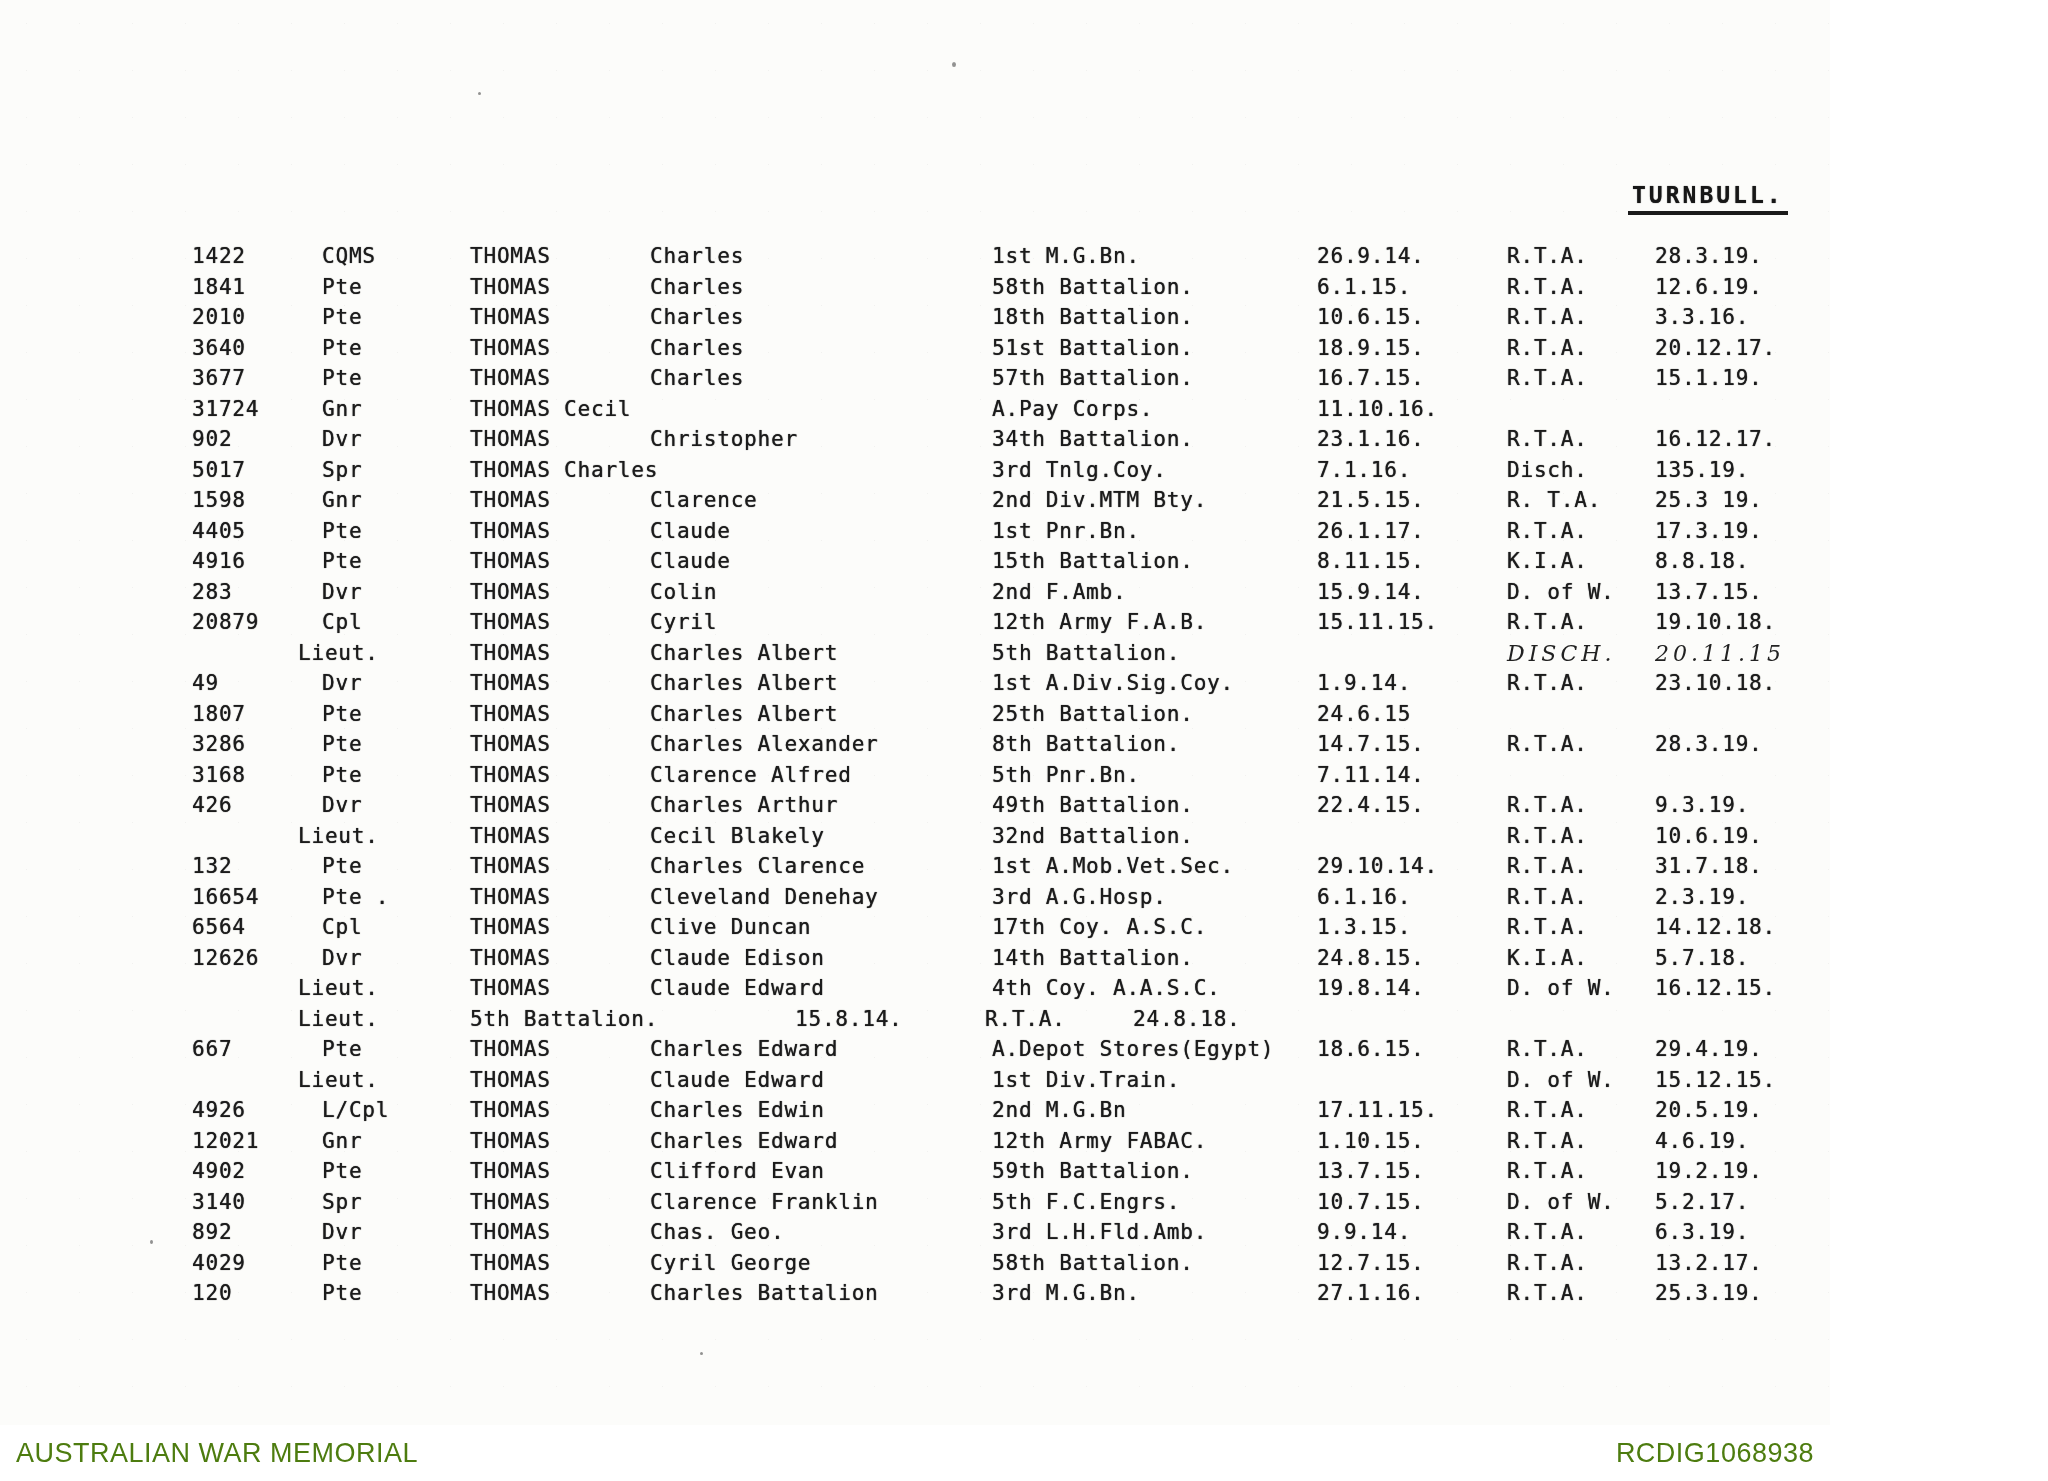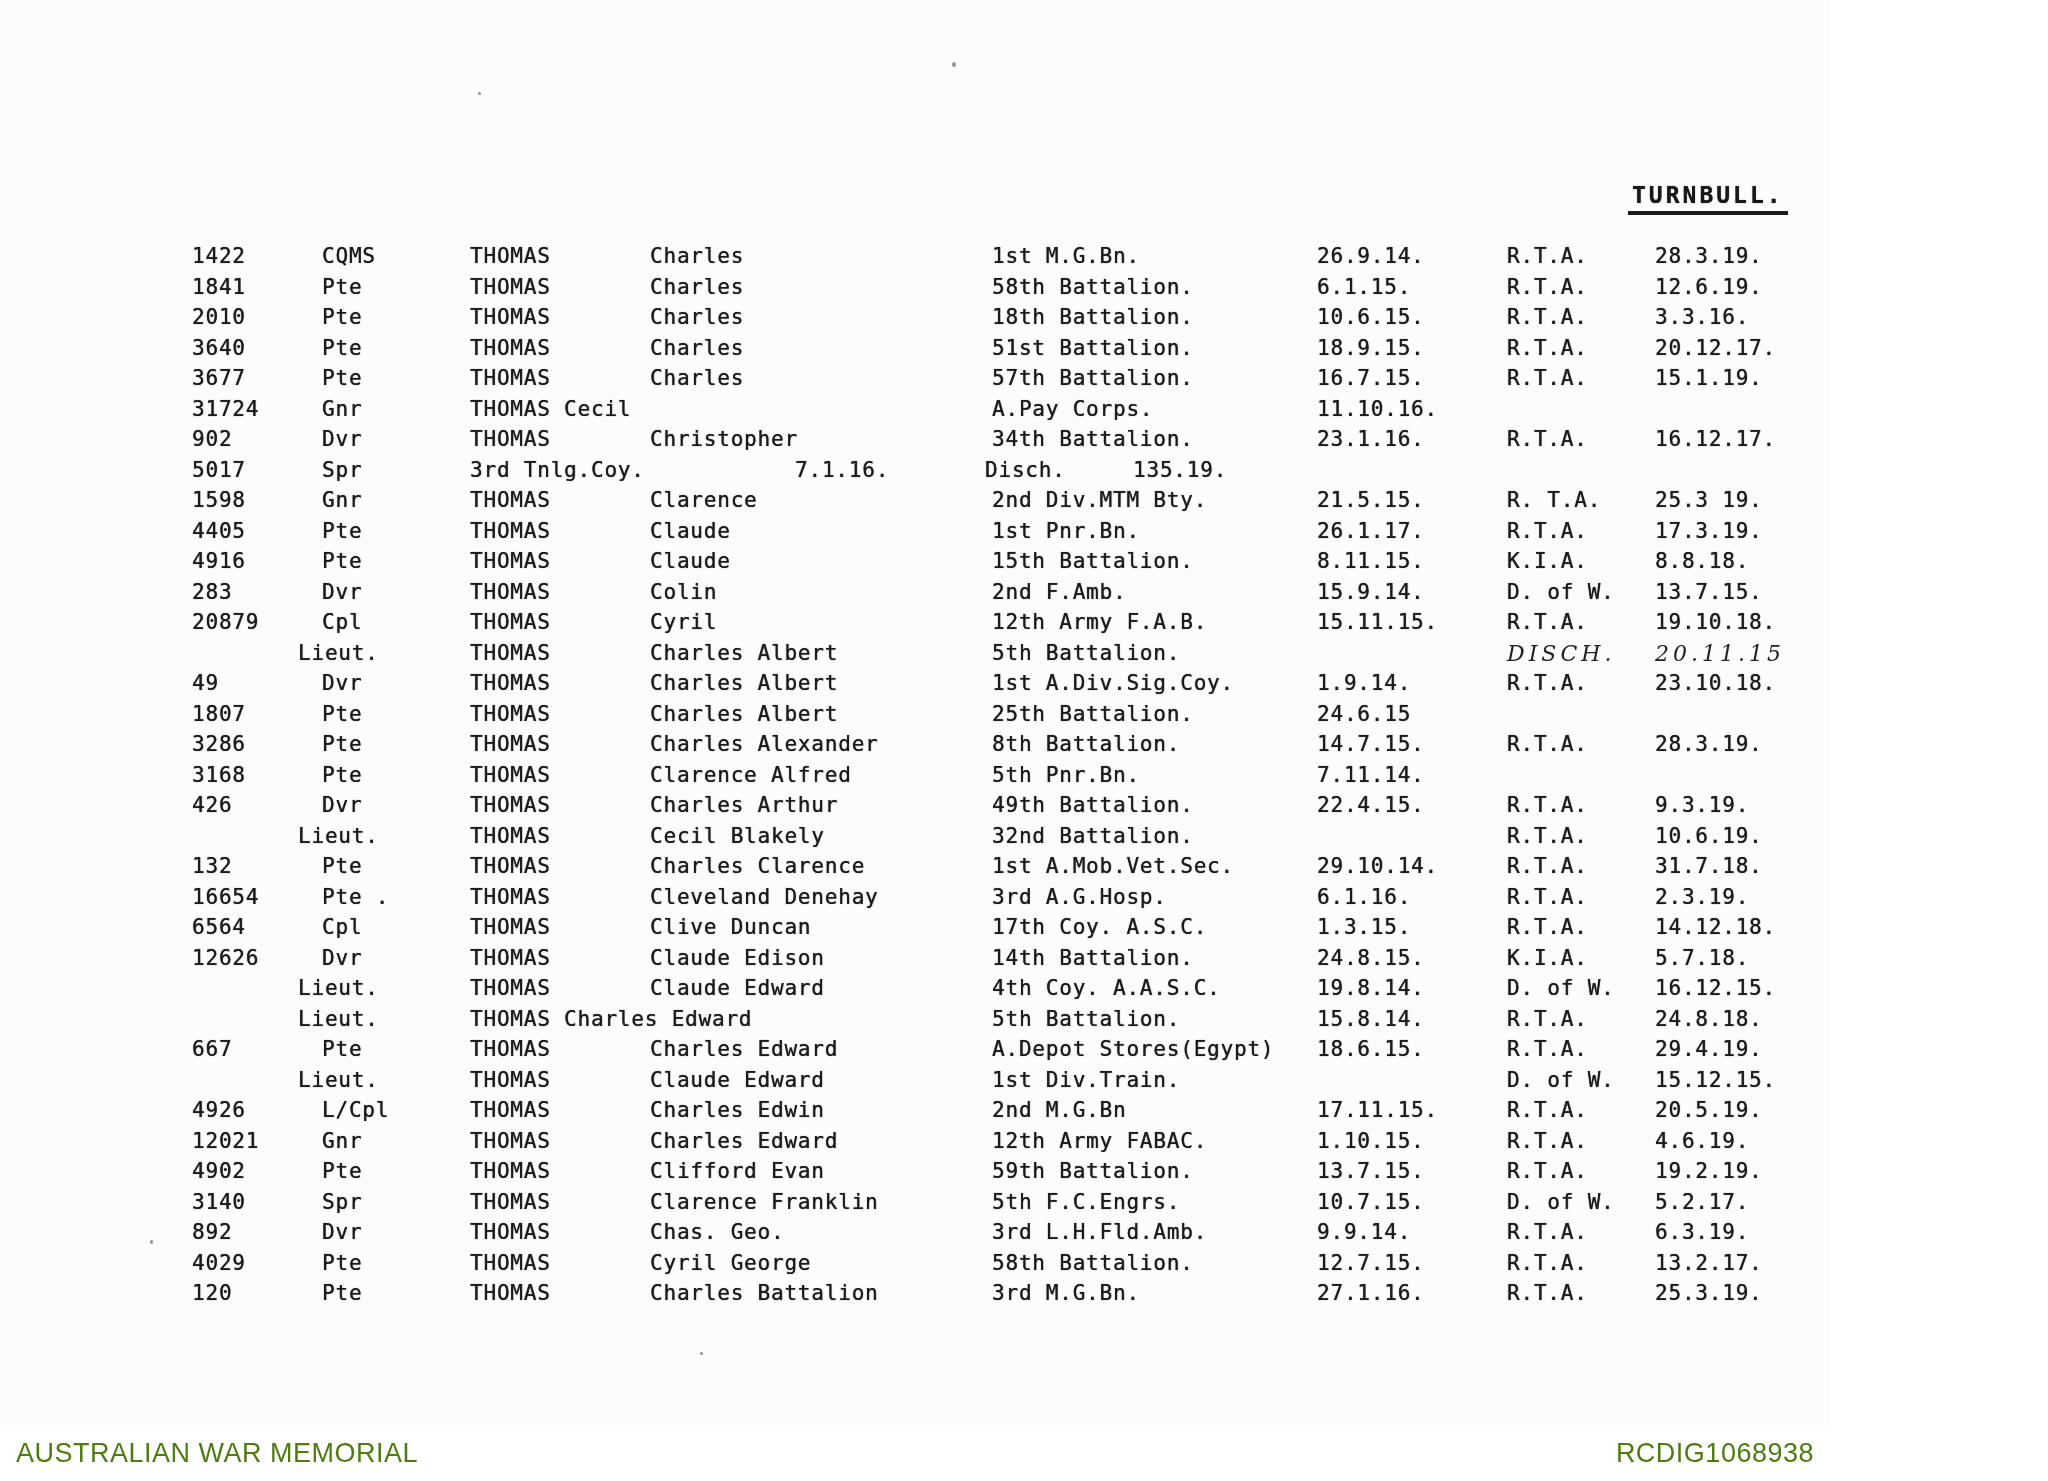--- a/index.html
+++ b/index.html
@@ -108,39 +108,39 @@
     <div class="doc-title">TURNBULL.</div>
 
     <div class="roll">
         <div class="row"><span class="cell c-no">1422</span><span class="cell c-rank">CQMS</span><span class="cell c-surname">THOMAS</span><span class="cell c-given">Charles</span><span class="cell c-unit">1st M.G.Bn.</span><span class="cell c-date">26.9.14.</span><span class="cell c-fate">R.T.A.</span><span class="cell c-fdate">28.3.19.</span></div>
         <div class="row"><span class="cell c-no">1841</span><span class="cell c-rank">Pte</span><span class="cell c-surname">THOMAS</span><span class="cell c-given">Charles</span><span class="cell c-unit">58th Battalion.</span><span class="cell c-date">6.1.15.</span><span class="cell c-fate">R.T.A.</span><span class="cell c-fdate">12.6.19.</span></div>
         <div class="row"><span class="cell c-no">2010</span><span class="cell c-rank">Pte</span><span class="cell c-surname">THOMAS</span><span class="cell c-given">Charles</span><span class="cell c-unit">18th Battalion.</span><span class="cell c-date">10.6.15.</span><span class="cell c-fate">R.T.A.</span><span class="cell c-fdate">3.3.16.</span></div>
         <div class="row"><span class="cell c-no">3640</span><span class="cell c-rank">Pte</span><span class="cell c-surname">THOMAS</span><span class="cell c-given">Charles</span><span class="cell c-unit">51st Battalion.</span><span class="cell c-date">18.9.15.</span><span class="cell c-fate">R.T.A.</span><span class="cell c-fdate">20.12.17.</span></div>
         <div class="row"><span class="cell c-no">3677</span><span class="cell c-rank">Pte</span><span class="cell c-surname">THOMAS</span><span class="cell c-given">Charles</span><span class="cell c-unit">57th Battalion.</span><span class="cell c-date">16.7.15.</span><span class="cell c-fate">R.T.A.</span><span class="cell c-fdate">15.1.19.</span></div>
         <div class="row"><span class="cell c-no">31724</span><span class="cell c-rank">Gnr</span><span class="cell c-surname joined">THOMAS Cecil</span><span class="cell c-unit">A.Pay Corps.</span><span class="cell c-date">11.10.16.</span><span class="cell c-fate"></span><span class="cell c-fdate"></span></div>
         <div class="row"><span class="cell c-no">902</span><span class="cell c-rank">Dvr</span><span class="cell c-surname">THOMAS</span><span class="cell c-given">Christopher</span><span class="cell c-unit">34th Battalion.</span><span class="cell c-date">23.1.16.</span><span class="cell c-fate">R.T.A.</span><span class="cell c-fdate">16.12.17.</span></div>
-        <div class="row"><span class="cell c-no">5017</span><span class="cell c-rank">Spr</span><span class="cell c-unit">3rd Tnlg.Coy.</span><span class="cell c-date">7.1.16.</span><span class="cell c-fate">Disch.</span><span class="cell c-fdate">135.19.</span></div>
+        <div class="row"><span class="cell c-no">5017</span><span class="cell c-rank">Spr</span><span class="cell c-surname joined">THOMAS Charles</span><span class="cell c-unit">3rd Tnlg.Coy.</span><span class="cell c-date">7.1.16.</span><span class="cell c-fate">Disch.</span><span class="cell c-fdate">135.19.</span></div>
         <div class="row"><span class="cell c-no">1598</span><span class="cell c-rank">Gnr</span><span class="cell c-surname">THOMAS</span><span class="cell c-given">Clarence</span><span class="cell c-unit">2nd Div.MTM Bty.</span><span class="cell c-date">21.5.15.</span><span class="cell c-fate">R. T.A.</span><span class="cell c-fdate">25.3 19.</span></div>
         <div class="row"><span class="cell c-no">4405</span><span class="cell c-rank">Pte</span><span class="cell c-surname">THOMAS</span><span class="cell c-given">Claude</span><span class="cell c-unit">1st Pnr.Bn.</span><span class="cell c-date">26.1.17.</span><span class="cell c-fate">R.T.A.</span><span class="cell c-fdate">17.3.19.</span></div>
         <div class="row"><span class="cell c-no">4916</span><span class="cell c-rank">Pte</span><span class="cell c-surname">THOMAS</span><span class="cell c-given">Claude</span><span class="cell c-unit">15th Battalion.</span><span class="cell c-date">8.11.15.</span><span class="cell c-fate">K.I.A.</span><span class="cell c-fdate">8.8.18.</span></div>
         <div class="row"><span class="cell c-no">283</span><span class="cell c-rank">Dvr</span><span class="cell c-surname">THOMAS</span><span class="cell c-given">Colin</span><span class="cell c-unit">2nd F.Amb.</span><span class="cell c-date">15.9.14.</span><span class="cell c-fate">D. of W.</span><span class="cell c-fdate">13.7.15.</span></div>
         <div class="row"><span class="cell c-no">20879</span><span class="cell c-rank">Cpl</span><span class="cell c-surname">THOMAS</span><span class="cell c-given">Cyril</span><span class="cell c-unit">12th Army F.A.B.</span><span class="cell c-date">15.11.15.</span><span class="cell c-fate">R.T.A.</span><span class="cell c-fdate">19.10.18.</span></div>
         <div class="row"><span class="cell c-no"></span><span class="cell c-rank lieut">Lieut.</span><span class="cell c-surname">THOMAS</span><span class="cell c-given">Charles Albert</span><span class="cell c-unit">5th Battalion.</span><span class="cell c-date"></span><span class="cell c-fate handwritten">DISCH.</span><span class="cell c-fdate handwritten">20.11.15</span></div>
         <div class="row"><span class="cell c-no">49</span><span class="cell c-rank">Dvr</span><span class="cell c-surname">THOMAS</span><span class="cell c-given">Charles Albert</span><span class="cell c-unit">1st A.Div.Sig.Coy.</span><span class="cell c-date">1.9.14.</span><span class="cell c-fate">R.T.A.</span><span class="cell c-fdate">23.10.18.</span></div>
         <div class="row"><span class="cell c-no">1807</span><span class="cell c-rank">Pte</span><span class="cell c-surname">THOMAS</span><span class="cell c-given">Charles Albert</span><span class="cell c-unit">25th Battalion.</span><span class="cell c-date">24.6.15</span><span class="cell c-fate"></span><span class="cell c-fdate"></span></div>
         <div class="row"><span class="cell c-no">3286</span><span class="cell c-rank">Pte</span><span class="cell c-surname">THOMAS</span><span class="cell c-given">Charles Alexander</span><span class="cell c-unit">8th Battalion.</span><span class="cell c-date">14.7.15.</span><span class="cell c-fate">R.T.A.</span><span class="cell c-fdate">28.3.19.</span></div>
         <div class="row"><span class="cell c-no">3168</span><span class="cell c-rank">Pte</span><span class="cell c-surname">THOMAS</span><span class="cell c-given">Clarence Alfred</span><span class="cell c-unit">5th Pnr.Bn.</span><span class="cell c-date">7.11.14.</span><span class="cell c-fate"></span><span class="cell c-fdate"></span></div>
         <div class="row"><span class="cell c-no">426</span><span class="cell c-rank">Dvr</span><span class="cell c-surname">THOMAS</span><span class="cell c-given">Charles Arthur</span><span class="cell c-unit">49th Battalion.</span><span class="cell c-date">22.4.15.</span><span class="cell c-fate">R.T.A.</span><span class="cell c-fdate">9.3.19.</span></div>
         <div class="row"><span class="cell c-no"></span><span class="cell c-rank lieut">Lieut.</span><span class="cell c-surname">THOMAS</span><span class="cell c-given">Cecil Blakely</span><span class="cell c-unit">32nd Battalion.</span><span class="cell c-date"></span><span class="cell c-fate">R.T.A.</span><span class="cell c-fdate">10.6.19.</span></div>
         <div class="row"><span class="cell c-no">132</span><span class="cell c-rank">Pte</span><span class="cell c-surname">THOMAS</span><span class="cell c-given">Charles Clarence</span><span class="cell c-unit">1st A.Mob.Vet.Sec.</span><span class="cell c-date">29.10.14.</span><span class="cell c-fate">R.T.A.</span><span class="cell c-fdate">31.7.18.</span></div>
         <div class="row"><span class="cell c-no">16654</span><span class="cell c-rank">Pte .</span><span class="cell c-surname">THOMAS</span><span class="cell c-given">Cleveland Denehay</span><span class="cell c-unit">3rd A.G.Hosp.</span><span class="cell c-date">6.1.16.</span><span class="cell c-fate">R.T.A.</span><span class="cell c-fdate">2.3.19.</span></div>
         <div class="row"><span class="cell c-no">6564</span><span class="cell c-rank">Cpl</span><span class="cell c-surname">THOMAS</span><span class="cell c-given">Clive Duncan</span><span class="cell c-unit">17th Coy. A.S.C.</span><span class="cell c-date">1.3.15.</span><span class="cell c-fate">R.T.A.</span><span class="cell c-fdate">14.12.18.</span></div>
         <div class="row"><span class="cell c-no">12626</span><span class="cell c-rank">Dvr</span><span class="cell c-surname">THOMAS</span><span class="cell c-given">Claude Edison</span><span class="cell c-unit">14th Battalion.</span><span class="cell c-date">24.8.15.</span><span class="cell c-fate">K.I.A.</span><span class="cell c-fdate">5.7.18.</span></div>
         <div class="row"><span class="cell c-no"></span><span class="cell c-rank lieut">Lieut.</span><span class="cell c-surname">THOMAS</span><span class="cell c-given">Claude Edward</span><span class="cell c-unit">4th Coy. A.A.S.C.</span><span class="cell c-date">19.8.14.</span><span class="cell c-fate">D. of W.</span><span class="cell c-fdate">16.12.15.</span></div>
-        <div class="row"><span class="cell c-no"></span><span class="cell c-rank lieut">Lieut.</span><span class="cell c-surname joined">THOMAS Charles Edward</span><span class="cell c-unit">5th Battalion.</span><span class="cell c-date">15.8.14.</span><span class="cell c-fate">R.T.A.</span><span class="cell c-fdate">24.8.18.</span></div>
+        <div class="row"><span class="cell c-no"></span><span class="cell c-rank lieut">Lieut.</span><span class="cell c-unit">5th Battalion.</span><span class="cell c-date">15.8.14.</span><span class="cell c-fate">R.T.A.</span><span class="cell c-fdate">24.8.18.</span></div>
         <div class="row"><span class="cell c-no">667</span><span class="cell c-rank">Pte</span><span class="cell c-surname">THOMAS</span><span class="cell c-given">Charles Edward</span><span class="cell c-unit">A.Depot Stores(Egypt)</span><span class="cell c-date">18.6.15.</span><span class="cell c-fate">R.T.A.</span><span class="cell c-fdate">29.4.19.</span></div>
         <div class="row"><span class="cell c-no"></span><span class="cell c-rank lieut">Lieut.</span><span class="cell c-surname">THOMAS</span><span class="cell c-given">Claude Edward</span><span class="cell c-unit">1st Div.Train.</span><span class="cell c-date"></span><span class="cell c-fate">D. of W.</span><span class="cell c-fdate">15.12.15.</span></div>
         <div class="row"><span class="cell c-no">4926</span><span class="cell c-rank">L/Cpl</span><span class="cell c-surname">THOMAS</span><span class="cell c-given">Charles Edwin</span><span class="cell c-unit">2nd M.G.Bn</span><span class="cell c-date">17.11.15.</span><span class="cell c-fate">R.T.A.</span><span class="cell c-fdate">20.5.19.</span></div>
         <div class="row"><span class="cell c-no">12021</span><span class="cell c-rank">Gnr</span><span class="cell c-surname">THOMAS</span><span class="cell c-given">Charles Edward</span><span class="cell c-unit">12th Army FABAC.</span><span class="cell c-date">1.10.15.</span><span class="cell c-fate">R.T.A.</span><span class="cell c-fdate">4.6.19.</span></div>
         <div class="row"><span class="cell c-no">4902</span><span class="cell c-rank">Pte</span><span class="cell c-surname">THOMAS</span><span class="cell c-given">Clifford Evan</span><span class="cell c-unit">59th Battalion.</span><span class="cell c-date">13.7.15.</span><span class="cell c-fate">R.T.A.</span><span class="cell c-fdate">19.2.19.</span></div>
         <div class="row"><span class="cell c-no">3140</span><span class="cell c-rank">Spr</span><span class="cell c-surname">THOMAS</span><span class="cell c-given">Clarence Franklin</span><span class="cell c-unit">5th F.C.Engrs.</span><span class="cell c-date">10.7.15.</span><span class="cell c-fate">D. of W.</span><span class="cell c-fdate">5.2.17.</span></div>
         <div class="row"><span class="cell c-no">892</span><span class="cell c-rank">Dvr</span><span class="cell c-surname">THOMAS</span><span class="cell c-given">Chas. Geo.</span><span class="cell c-unit">3rd L.H.Fld.Amb.</span><span class="cell c-date">9.9.14.</span><span class="cell c-fate">R.T.A.</span><span class="cell c-fdate">6.3.19.</span></div>
         <div class="row"><span class="cell c-no">4029</span><span class="cell c-rank">Pte</span><span class="cell c-surname">THOMAS</span><span class="cell c-given">Cyril George</span><span class="cell c-unit">58th Battalion.</span><span class="cell c-date">12.7.15.</span><span class="cell c-fate">R.T.A.</span><span class="cell c-fdate">13.2.17.</span></div>
         <div class="row"><span class="cell c-no">120</span><span class="cell c-rank">Pte</span><span class="cell c-surname">THOMAS</span><span class="cell c-given">Charles Battalion</span><span class="cell c-unit">3rd M.G.Bn.</span><span class="cell c-date">27.1.16.</span><span class="cell c-fate">R.T.A.</span><span class="cell c-fdate">25.3.19.</span></div>
       </div>

